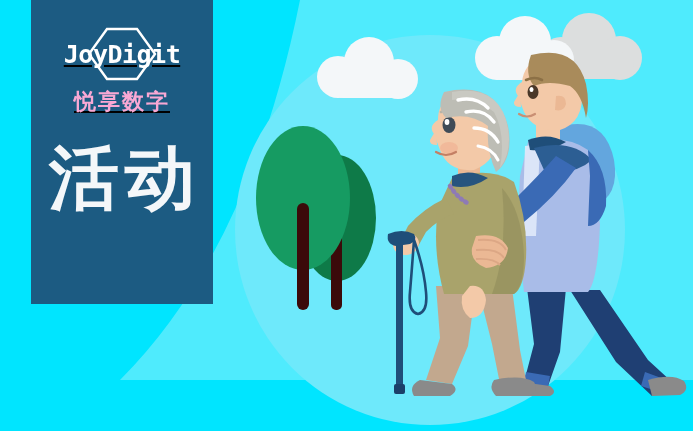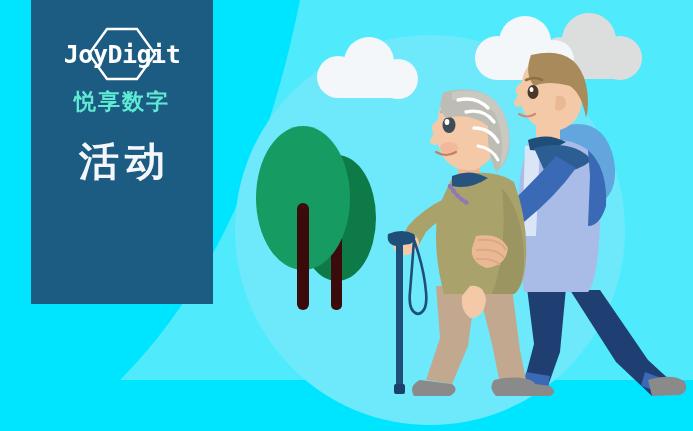--- a/index.html
+++ b/index.html
@@ -36,20 +36,21 @@
     display: flex;
     flex-direction: column;
     align-items: center;
   }
   #brand-block {
     margin-top: 26px;
     width: 100%;
     display: flex;
     flex-direction: column;
     align-items: center;
+    text-decoration: underline;
   }
   #logo-mark {
     position: relative;
     width: 150px;
     height: 56px;
     display: flex;
     align-items: center;
     justify-content: center;
   }
   #logo-hex {
@@ -66,36 +67,36 @@
     color: #FFFFFF;
     font-family: "DejaVu Sans Mono", monospace;
     font-size: 25px;
     font-weight: bold;
     letter-spacing: -0.5px;
     line-height: 1;
     white-space: nowrap;
   }
   #brand-cn {
     margin-top: 9px;
-    color: #5eead4;
+    color: #f9a8d4;
     font-size: 22px;
     font-weight: bold;
     letter-spacing: 2px;
     line-height: 1;
     white-space: nowrap;
   }
   #headline {
     margin-top: 26px;
     display: flex;
     flex-direction: column;
     align-items: center;
   }
   .headline-line {
     color: #F4F7F9;
-    font-size: 40px;
+    font-size: 70px;
     font-weight: bold;
     letter-spacing: 6px;
     line-height: 1.14;
     text-indent: 6px;
     white-space: nowrap;
   }
 </style>
 </head>
 <body>
 

